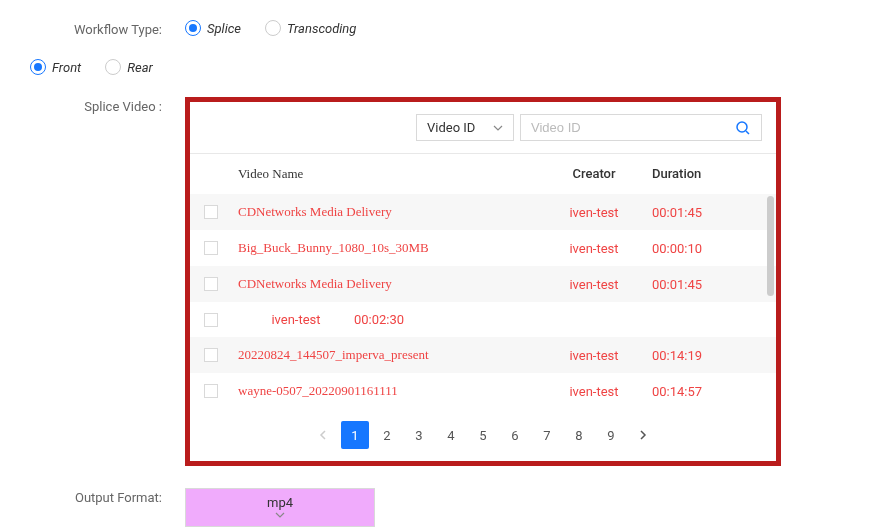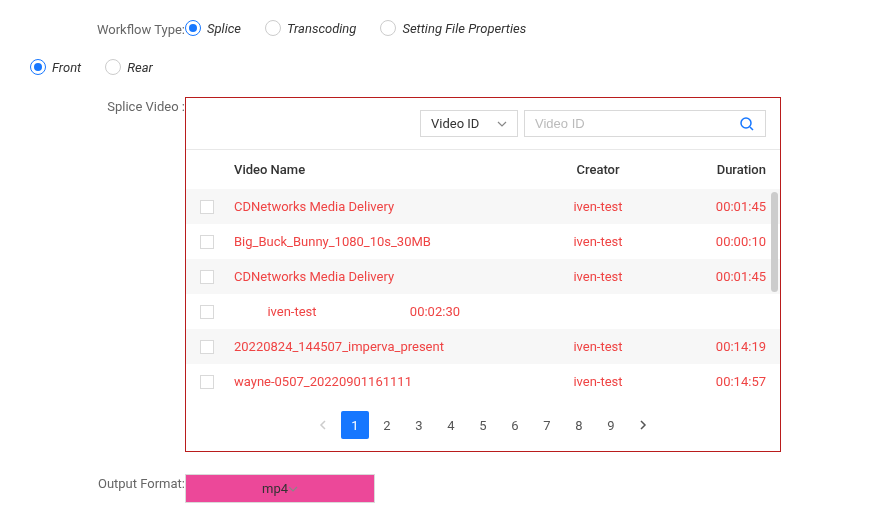--- a/index.html
+++ b/index.html
@@ -15,21 +15,21 @@
       padding: 20px 30px;
     }
     .form-row {
       display: flex;
       align-items: flex-start;
       margin-bottom: 22px;
     }
     .form-label {
       width: 155px;
       text-align: right;
-      padding-right: 0;
+      padding-right: 23px;
       color: #666;
       font-size: 13px;
       padding-top: 2px;
     }
     .form-content {
       flex: 1;
     }
     .radio-group {
       display: flex;
       gap: 24px;
@@ -59,21 +59,21 @@
       width: 8px;
       height: 8px;
       border-radius: 50%;
       background: #1677ff;
     }
     .radio-label {
       color: #333;
       font-size: 13px;
     }
     .video-panel {
-      border: 1px solid #b91c1c;
+      border: 5px solid #b91c1c;
       width: 596px;
     }
     .video-panel-top {
       padding: 12px 14px;
       display: flex;
       justify-content: flex-end;
       gap: 6px;
       border-bottom: 1px solid #e8e8e8;
     }
     .select-box {
@@ -123,28 +123,29 @@
       font-weight: 500;
       background: #fff;
     }
     .col-check {
       width: 34px;
       display: flex;
       align-items: center;
     }
     .col-name {
       flex: 1;
+      font-family: Liberation Serif, serif;
     }
     .col-creator {
       width: 116px;
       text-align: center;
     }
     .col-duration {
       width: 110px;
-      text-align: right;
+      text-align: left;
     }
     .table-body {
       max-height: 215px;
       overflow-y: auto;
     }
     .table-row {
       display: flex;
       padding: 10px 14px;
       color: #ef4444;
       font-size: 13px;
@@ -185,27 +186,28 @@
       background: #1677ff;
       color: #fff;
     }
     .page-btn.disabled {
       color: #ccc;
       cursor: not-allowed;
     }
     .output-select {
       display: flex;
       align-items: center;
-      justify-content: center;
+      justify-content: flex-end;
       border: 1px solid #d9d9d9;
       padding: 6px 10px;
       width: 190px;
       cursor: pointer;
-      background: #ec4899;
-      font-size: 13px;
+      background: #f0abfc;
+      font-size: 13px;
+      flex-direction: column;
     }
     .chevron-down {
       width: 10px;
       height: 10px;
     }
     .scrollbar-track {
       position: absolute;
       right: 2px;
       top: 42px;
       width: 7px;
@@ -223,24 +225,20 @@
     <div class="radio-group">
       <div class="radio-item">
         <div class="radio-circle checked">
             <div class="radio-dot"></div>
           </div>
         <span class="radio-label">Splice</span>
       </div>
       <div class="radio-item">
         <div class="radio-circle"></div>
         <span class="radio-label">Transcoding</span>
-      </div>
-      <div class="radio-item">
-        <div class="radio-circle"></div>
-        <span class="radio-label">Setting File Properties</span>
       </div>
     </div>
   </div>
 </div>
 
 <div class="form-row">
   <div class="form-content">
     <div class="radio-group">
       <div class="radio-item">
         <div class="radio-circle checked">

